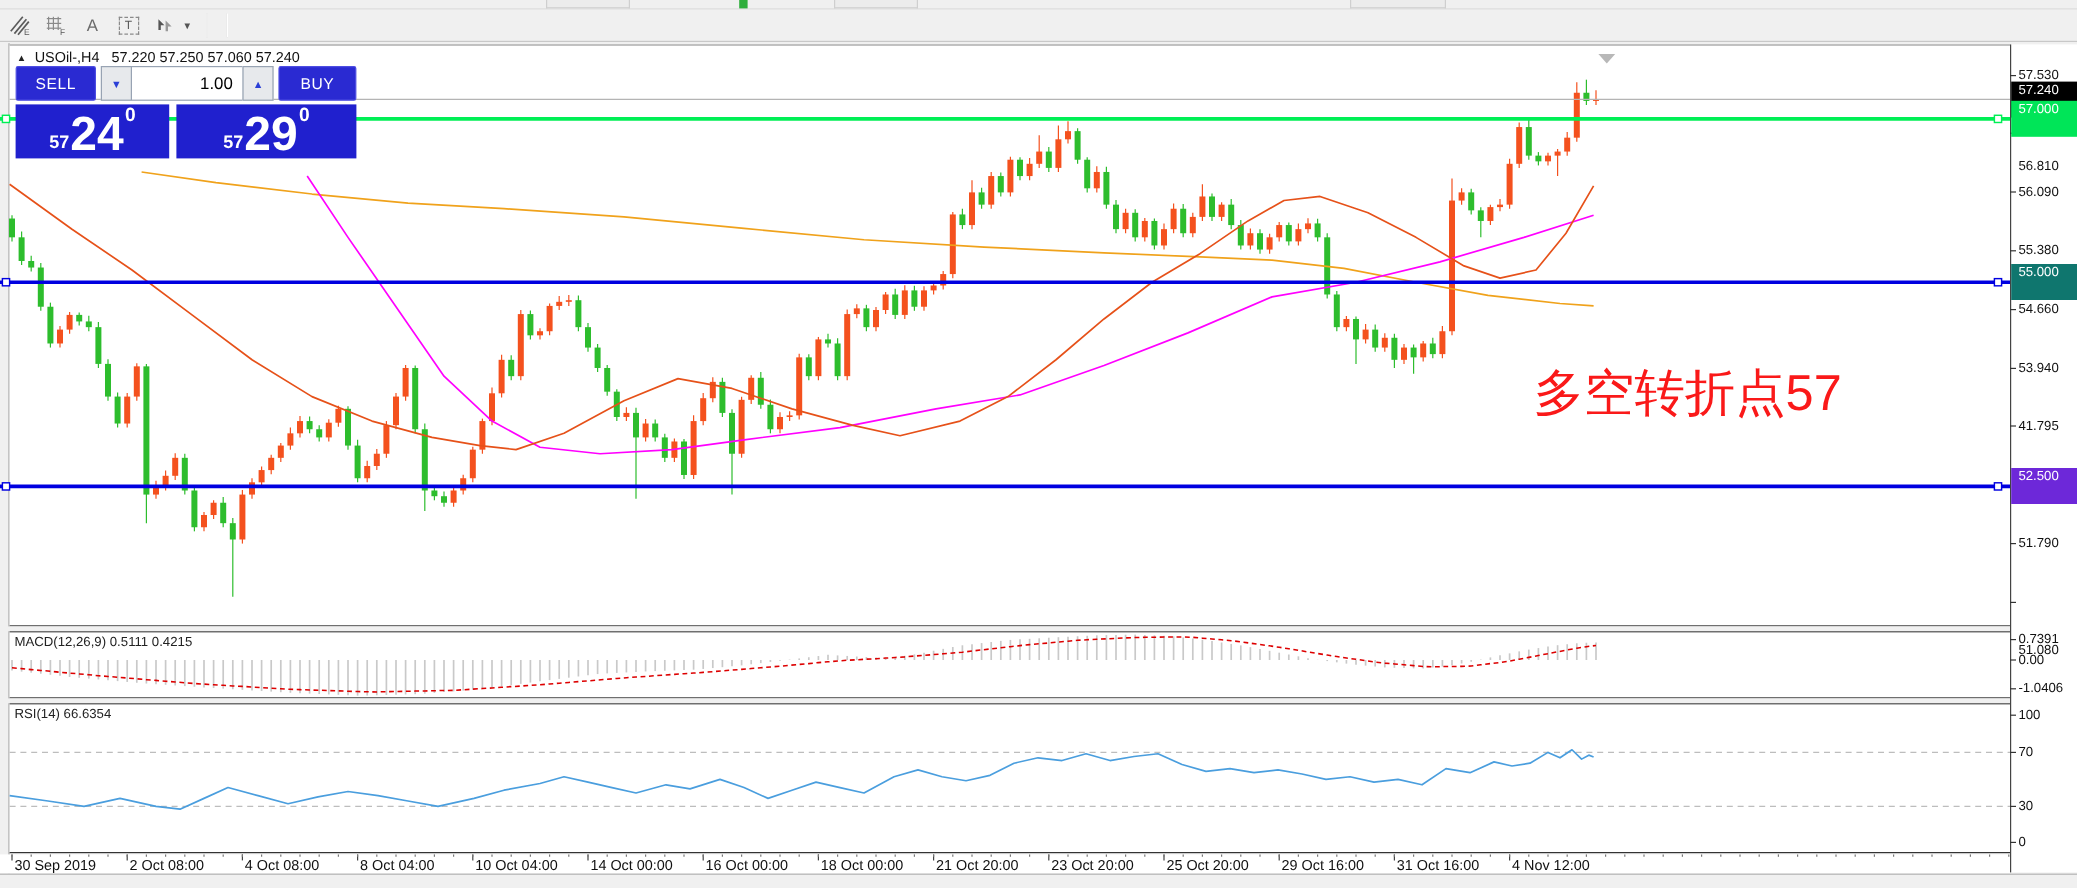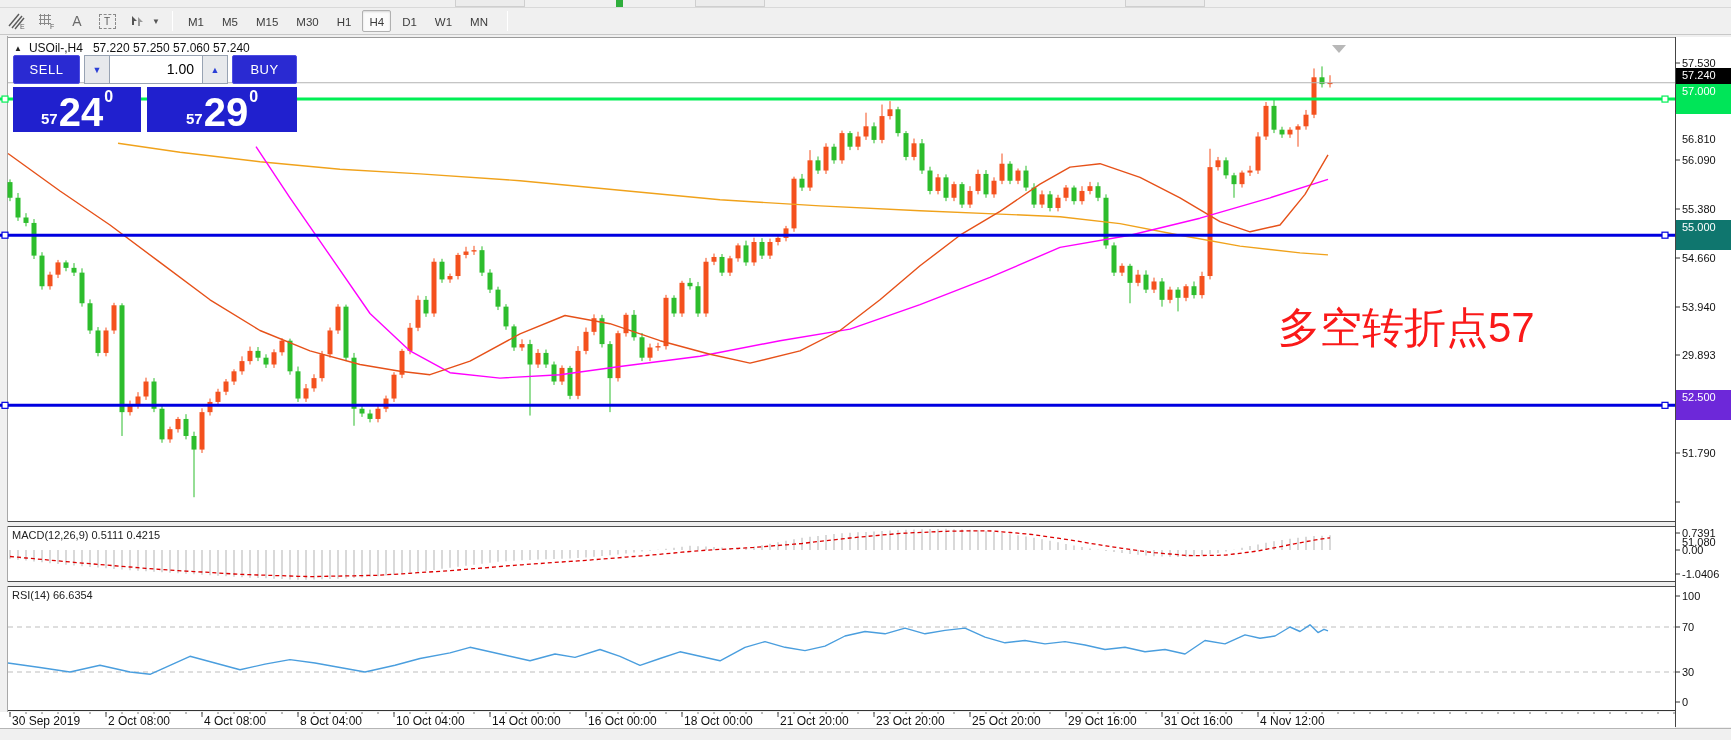--- a/index.html
+++ b/index.html
@@ -101,31 +101,20 @@
     <div style="width:17px;height:15px;border:1px dashed #8a8a8a;display:flex;align-items:center;justify-content:center;font-size:10px;color:#5a5a5a;">T</div>
   </div>
   <div class="tb-icon-btn">
     <svg width="18" height="16" viewBox="0 0 18 16">
         <path d="M4 3 L9 8 L6 8 L6 12 L4 12 Z" fill="#555"></path>
         <path d="M10 4 L15 9 L12 9 L12 13 L10 13 Z" fill="#999"></path>
       </svg>
   </div>
   <div class="tb-caret">▼</div>
   <div class="tb-sep"></div>
-  <div id="tf-group" style="display:flex;align-items:center;">
-      <div class="tf-btn">M1</div>
-      <div class="tf-btn">M5</div>
-      <div class="tf-btn">M15</div>
-      <div class="tf-btn">M30</div>
-      <div class="tf-btn">H1</div>
-      <div class="tf-btn active">H4</div>
-      <div class="tf-btn">D1</div>
-      <div class="tf-btn">W1</div>
-      <div class="tf-btn">MN</div>
-    </div>
   <div class="tb-sep"></div>
 </div>
 
 <div class="left-strip"></div>
 <div class="plot-bg"></div>
 <div class="splitter" style="top:522px;"></div>
 <div class="macd-bg"></div>
 <div class="splitter" style="top:582px;"></div>
 <div class="rsi-bg"></div>
 <div class="axis-col"></div>
@@ -784,21 +773,21 @@
     <line x1="1658" y1="712" x2="1658" y2="714" stroke="#777" stroke-width="1"></line>
     <line x1="1674" y1="712" x2="1674" y2="714" stroke="#777" stroke-width="1"></line>
   </svg>
 <div id="overlay">
     <div class="price-label" style="top: 63px;">57.530</div>
     <div class="price-label" style="top: 111px; margin-top: 28px;">56.810</div>
     <div class="price-label" style="top: 160px;">56.090</div>
     <div class="price-label" style="top: 209px;">55.380</div>
     <div class="price-label" style="top: 258px;">54.660</div>
     <div class="price-label" style="top: 307px;">53.940</div>
-    <div class="price-label" style="top: 355px;">29.893</div>
+    <div class="price-label" style="top: 355px;">41.795</div>
     <div class="price-label" style="top: 453px;">51.790</div>
     <div class="price-label" style="top: 502px; margin-top: 40px;">51.080</div>
     <div class="price-badge" style="top: 83px; background: rgb(0, 0, 0);">57.240</div>
     <div class="price-badge" style="top: 99px; background: rgb(0, 229, 88);">57.000</div>
     <div class="price-badge" style="top: 235px; background: #0f766e;">55.000</div>
     <div class="price-badge" style="top: 405px; background: #6d28d9;">52.500</div>
     <div class="ind-label" style="top: 533px;">0.7391</div>
     <div class="ind-label" style="top: 550px;">0.00</div>
     <div class="ind-label" style="top: 574px;">-1.0406</div>
     <div class="ind-label" style="top: 596px;">100</div>

